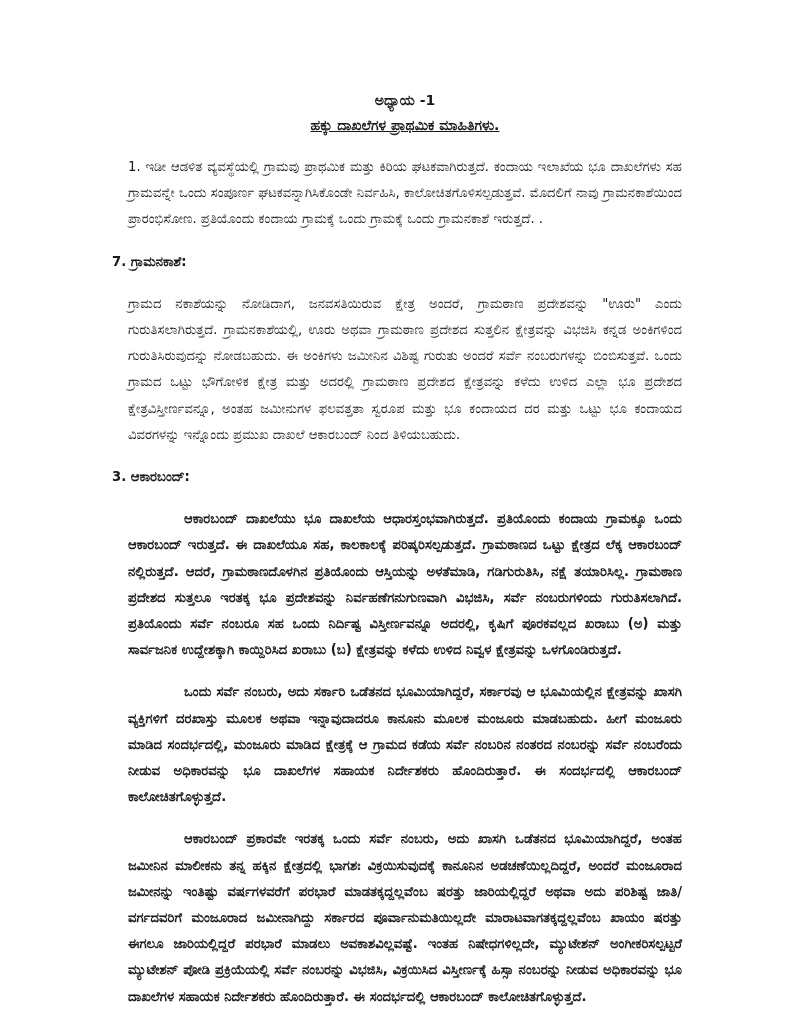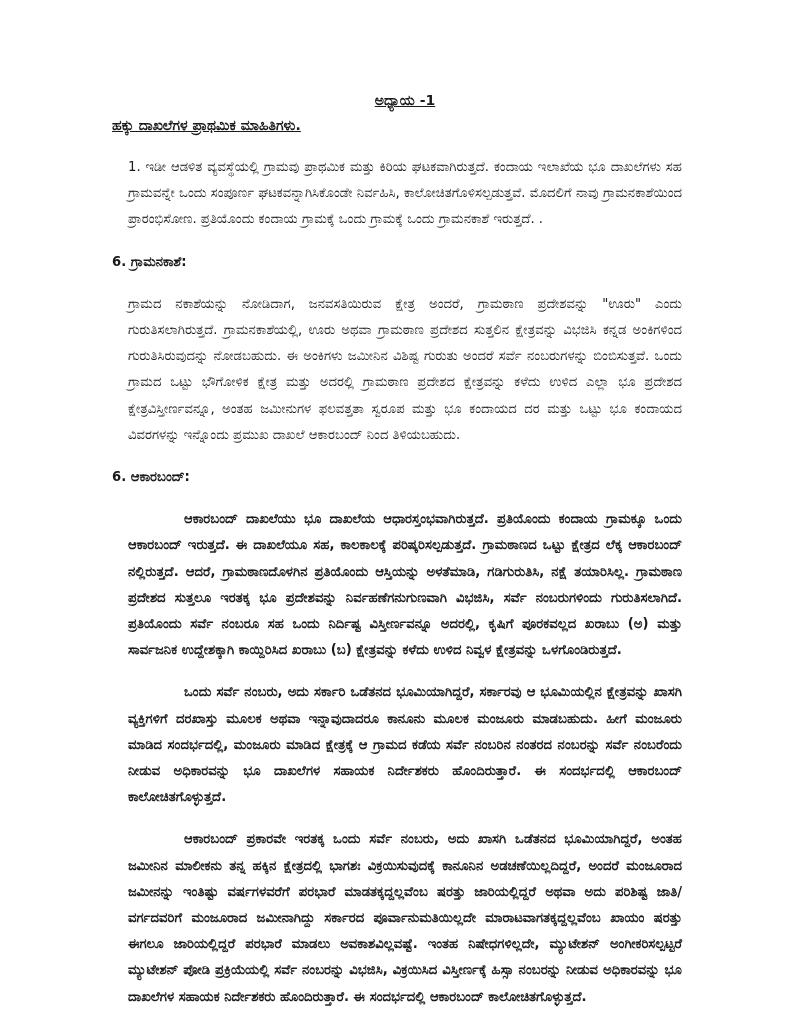--- a/index.html
+++ b/index.html
@@ -1,35 +1,35 @@
 <!DOCTYPE html>
 <html><head>
 <meta charset="utf-8">
 <style>
   html, body { margin: 0; padding: 0; background: #ffffff; }
   body { width: 791px; height: 1024px; position: relative; overflow: hidden;
          font-family: "DejaVu Sans", sans-serif; color: #1a1a1a; }
   .page { position: absolute; left: 112px; top: 88px; width: 586px; }
   .chapter { text-align: center; font-weight: bold; font-size: 14px; line-height: 24px;
-             text-decoration: underline; margin: 0; }
-  .chapter-sub { font-weight: bold; font-size: 14px; line-height: 26px;
+             margin: 0; }
+  .chapter-sub { text-align: center; font-weight: bold; font-size: 14px; line-height: 26px;
                  text-decoration: underline; margin: 0; }
   p { margin: 16px; font-size: 13.2px; line-height: 26.2px; text-align: justify; }
   .indent { text-indent: 56px; font-weight: bold; }
   h3 { margin: 0; font-size: 13.2px; line-height: 26.2px; font-weight: bold; }
 </style>
 </head>
 <body>
 
 <div class="page">
   <div class="chapter">ಅಧ್ಯಾಯ -1</div>
   <div class="chapter-sub">ಹಕ್ಕು ದಾಖಲೆಗಳ ಪ್ರಾಥಮಿಕ ಮಾಹಿತಿಗಳು.</div>
 
   <p>1. ಇಡೀ ಆಡಳಿತ ವ್ಯವಸ್ಥೆಯಲ್ಲಿ ಗ್ರಾಮವು ಪ್ರಾಥಮಿಕ ಮತ್ತು ಕಿರಿಯ ಘಟಕವಾಗಿರುತ್ತದೆ. ಕಂದಾಯ ಇಲಾಖೆಯ ಭೂ ದಾಖಲೆಗಳು ಸಹ ಗ್ರಾಮವನ್ನೇ ಒಂದು ಸಂಪೂರ್ಣ ಘಟಕವನ್ನಾಗಿಸಿಕೊಂಡೇ  ನಿರ್ವಹಿಸಿ, ಕಾಲೋಚಿತಗೊಳಿಸಲ್ಪಡುತ್ತವೆ. ಮೊದಲಿಗೆ ನಾವು ಗ್ರಾಮನಕಾಶೆಯಿಂದ ಪ್ರಾರಂಭಿಸೋಣ. ಪ್ರತಿಯೊಂದು ಕಂದಾಯ ಗ್ರಾಮಕ್ಕೆ ಒಂದು ಗ್ರಾಮಕ್ಕೆ ಒಂದು ಗ್ರಾಮನಕಾಶೆ ಇರುತ್ತದೆ. .</p>
 
-  <h3>6. ಗ್ರಾಮನಕಾಶೆ:</h3>
+  <h3>7. ಗ್ರಾಮನಕಾಶೆ:</h3>
   <p>ಗ್ರಾಮದ ನಕಾಶೆಯನ್ನು ನೋಡಿದಾಗ, ಜನವಸತಿಯಿರುವ ಕ್ಷೇತ್ರ ಅಂದರೆ, ಗ್ರಾಮಠಾಣ ಪ್ರದೇಶವನ್ನು "ಊರು" ಎಂದು ಗುರುತಿಸಲಾಗಿರುತ್ತದೆ. ಗ್ರಾಮನಕಾಶೆಯಲ್ಲಿ, ಊರು ಅಥವಾ ಗ್ರಾಮಠಾಣ ಪ್ರದೇಶದ ಸುತ್ತಲಿನ ಕ್ಷೇತ್ರವನ್ನು ವಿಭಜಿಸಿ ಕನ್ನಡ ಅಂಕಿಗಳಿಂದ ಗುರುತಿಸಿರುವುದನ್ನು ನೋಡಬಹುದು. ಈ ಅಂಕಿಗಳು ಜಮೀನಿನ ವಿಶಿಷ್ಟ ಗುರುತು ಅಂದರೆ ಸರ್ವೆ ನಂಬರುಗಳನ್ನು ಬಿಂಬಿಸುತ್ತವೆ.  ಒಂದು ಗ್ರಾಮದ ಒಟ್ಟು  ಭೌಗೋಳಿಕ ಕ್ಷೇತ್ರ ಮತ್ತು ಅದರಲ್ಲಿ ಗ್ರಾಮಠಾಣ ಪ್ರದೇಶದ ಕ್ಷೇತ್ರವನ್ನು ಕಳೆದು ಉಳಿದ ಎಲ್ಲಾ ಭೂ ಪ್ರದೇಶದ ಕ್ಷೇತ್ರವಿಸ್ತೀರ್ಣವನ್ನೂ, ಅಂತಹ ಜಮೀನುಗಳ ಫಲವತ್ತತಾ ಸ್ವರೂಪ ಮತ್ತು ಭೂ ಕಂದಾಯದ ದರ ಮತ್ತು ಒಟ್ಟು ಭೂ ಕಂದಾಯದ ವಿವರಗಳನ್ನು ಇನ್ನೊಂದು ಪ್ರಮುಖ ದಾಖಲೆ ಆಕಾರಬಂದ್ ನಿಂದ ತಿಳಿಯಬಹುದು.</p>
 
-  <h3>6. ಆಕಾರಬಂದ್:</h3>
+  <h3>3. ಆಕಾರಬಂದ್:</h3>
   <p class="indent">ಆಕಾರಬಂದ್ ದಾಖಲೆಯು ಭೂ ದಾಖಲೆಯ ಆಧಾರಸ್ತಂಭವಾಗಿರುತ್ತದೆ. ಪ್ರತಿಯೊಂದು ಕಂದಾಯ ಗ್ರಾಮಕ್ಕೂ ಒಂದು ಆಕಾರಬಂದ್ ಇರುತ್ತದೆ. ಈ ದಾಖಲೆಯೂ ಸಹ, ಕಾಲಕಾಲಕ್ಕೆ ಪರಿಷ್ಕರಿಸಲ್ಪಡುತ್ತದೆ. ಗ್ರಾಮಠಾಣದ ಒಟ್ಟು ಕ್ಷೇತ್ರದ ಲೆಕ್ಕ ಆಕಾರಬಂದ್ ನಲ್ಲಿರುತ್ತದೆ. ಆದರೆ, ಗ್ರಾಮಠಾಣದೊಳಗಿನ ಪ್ರತಿಯೊಂದು ಆಸ್ತಿಯನ್ನು ಅಳತೆಮಾಡಿ, ಗಡಿಗುರುತಿಸಿ, ನಕ್ಷೆ ತಯಾರಿಸಿಲ್ಲ. ಗ್ರಾಮಠಾಣ ಪ್ರದೇಶದ ಸುತ್ತಲೂ ಇರತಕ್ಕ ಭೂ ಪ್ರದೇಶವನ್ನು ನಿರ್ವಹಣೆಗನುಗುಣವಾಗಿ ವಿಭಜಿಸಿ, ಸರ್ವೆ ನಂಬರುಗಳಿಂದು ಗುರುತಿಸಲಾಗಿದೆ.  ಪ್ರತಿಯೊಂದು ಸರ್ವೆ ನಂಬರೂ ಸಹ ಒಂದು  ನಿರ್ದಿಷ್ಟ ವಿಸ್ತೀರ್ಣವನ್ನೂ ಅದರಲ್ಲಿ,      ಕೃಷಿಗೆ ಪೂರಕವಲ್ಲದ ಖರಾಬು (ಅ) ಮತ್ತು   ಸಾರ್ವಜನಿಕ ಉದ್ದೇಶಕ್ಕಾಗಿ ಕಾಯ್ದಿರಿಸಿದ ಖರಾಬು (ಬ) ಕ್ಷೇತ್ರವನ್ನು ಕಳೆದು ಉಳಿದ ನಿವ್ವಳ ಕ್ಷೇತ್ರವನ್ನು ಒಳಗೊಂಡಿರುತ್ತದೆ.</p>
   <p class="indent">ಒಂದು ಸರ್ವೆ ನಂಬರು, ಅದು ಸರ್ಕಾರಿ ಒಡೆತನದ ಭೂಮಿಯಾಗಿದ್ದರೆ, ಸರ್ಕಾರವು ಆ ಭೂಮಿಯಲ್ಲಿನ ಕ್ಷೇತ್ರವನ್ನು ಖಾಸಗಿ ವ್ಯಕ್ತಿಗಳಿಗೆ ದರಖಾಸ್ತು ಮೂಲಕ ಅಥವಾ ಇನ್ನಾವುದಾದರೂ ಕಾನೂನು ಮೂಲಕ ಮಂಜೂರು ಮಾಡಬಹುದು. ಹೀಗೆ ಮಂಜೂರು ಮಾಡಿದ ಸಂದರ್ಭದಲ್ಲಿ, ಮಂಜೂರು ಮಾಡಿದ ಕ್ಷೇತ್ರಕ್ಕೆ ಆ ಗ್ರಾಮದ ಕಡೆಯ ಸರ್ವೆ ನಂಬರಿನ ನಂತರದ ನಂಬರನ್ನು ಸರ್ವೆ ನಂಬರೆಂದು ನೀಡುವ ಅಧಿಕಾರವನ್ನು ಭೂ ದಾಖಲೆಗಳ ಸಹಾಯಕ ನಿರ್ದೇಶಕರು ಹೊಂದಿರುತ್ತಾರೆ. ಈ ಸಂದರ್ಭದಲ್ಲಿ ಆಕಾರಬಂದ್ ಕಾಲೋಚಿತಗೊಳ್ಳುತ್ತದೆ.</p>
   <p class="indent">ಆಕಾರಬಂದ್ ಪ್ರಕಾರವೇ ಇರತಕ್ಕ ಒಂದು ಸರ್ವೆ ನಂಬರು, ಅದು ಖಾಸಗಿ ಒಡೆತನದ ಭೂಮಿಯಾಗಿದ್ದರೆ, ಅಂತಹ ಜಮೀನಿನ ಮಾಲೀಕನು ತನ್ನ ಹಕ್ಕಿನ ಕ್ಷೇತ್ರದಲ್ಲಿ ಭಾಗಶಃ ವಿಕ್ರಯಿಸುವುದಕ್ಕೆ ಕಾನೂನಿನ ಅಡಚಣೆಯಿಲ್ಲದಿದ್ದರೆ, ಅಂದರೆ ಮಂಜೂರಾದ ಜಮೀನನ್ನು ಇಂತಿಷ್ಟು ವರ್ಷಗಳವರೆಗೆ ಪರಭಾರೆ ಮಾಡತಕ್ಕದ್ದಲ್ಲವೆಂಬ ಷರತ್ತು ಜಾರಿಯಲ್ಲಿದ್ದರೆ ಅಥವಾ ಅದು ಪರಿಶಿಷ್ಟ ಜಾತಿ/ವರ್ಗದವರಿಗೆ ಮಂಜೂರಾದ ಜಮೀನಾಗಿದ್ದು ಸರ್ಕಾರದ ಪೂರ್ವಾನುಮತಿಯಿಲ್ಲದೇ ಮಾರಾಟವಾಗತಕ್ಕದ್ದಲ್ಲವೆಂಬ ಖಾಯಂ ಷರತ್ತು ಈಗಲೂ ಜಾರಿಯಲ್ಲಿದ್ದರೆ ಪರಭಾರೆ ಮಾಡಲು ಅವಕಾಶವಿಲ್ಲವಷ್ಟೆ. ಇಂತಹ ನಿಷೇಧಗಳಿಲ್ಲದೇ, ಮ್ಯುಟೇಶನ್ ಅಂಗೀಕರಿಸಲ್ಪಟ್ಟರೆ  ಮ್ಯುಟೇಶನ್ ಪೋಡಿ ಪ್ರಕ್ರಿಯೆಯಲ್ಲಿ  ಸರ್ವೆ ನಂಬರನ್ನು ವಿಭಜಿಸಿ, ವಿಕ್ರಯಿಸಿದ ವಿಸ್ತೀರ್ಣಕ್ಕೆ ಹಿಸ್ಸಾ ನಂಬರನ್ನು ನೀಡುವ ಅಧಿಕಾರವನ್ನು ಭೂ ದಾಖಲೆಗಳ ಸಹಾಯಕ ನಿರ್ದೇಶಕರು ಹೊಂದಿರುತ್ತಾರೆ. ಈ ಸಂದರ್ಭದಲ್ಲಿ ಆಕಾರಬಂದ್ ಕಾಲೋಚಿತಗೊಳ್ಳುತ್ತದೆ.</p>
 </div>
 
 </body></html>

